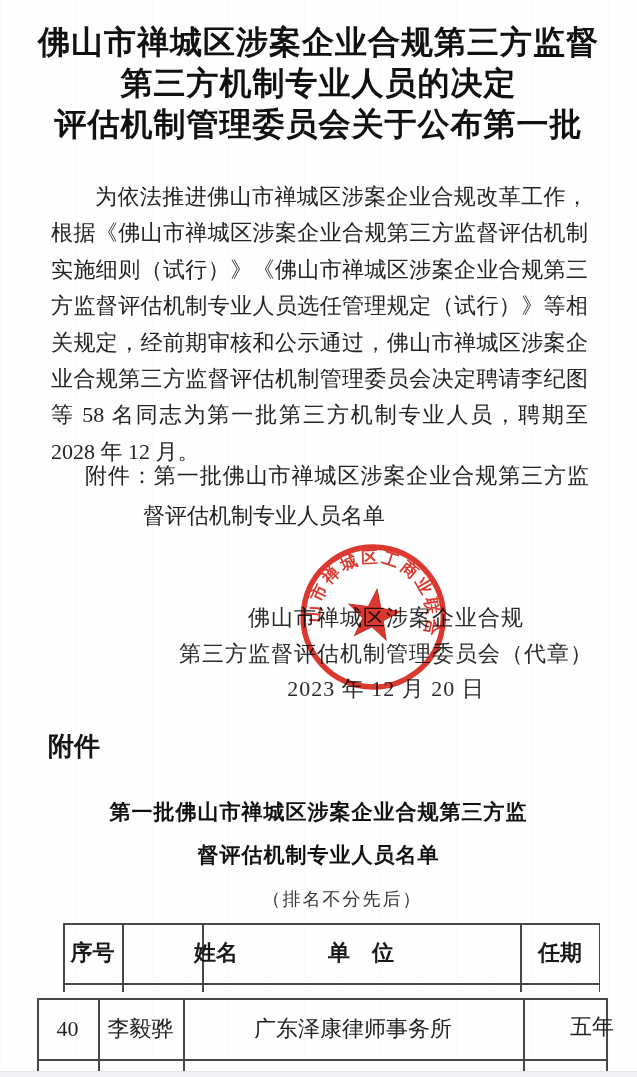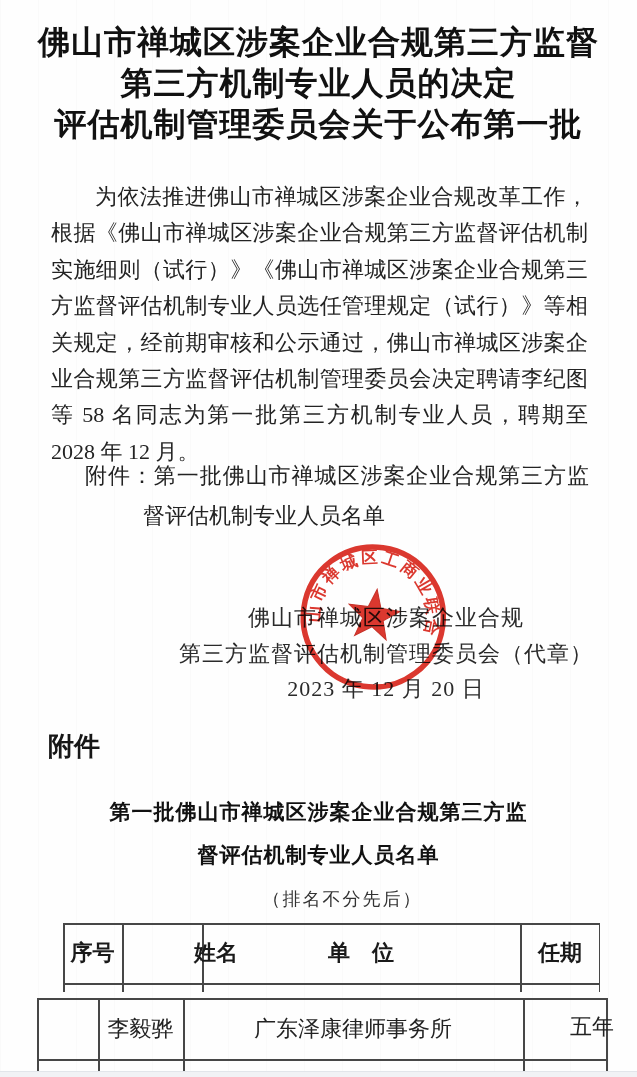--- a/index.html
+++ b/index.html
@@ -123,19 +123,20 @@
   <div class="cell hdr-cell" style="left:520px;width:80px;">任期</div>
 
   <div class="hline" style="left:37px;top:998px;width:571px;height:2px;"></div>
   <div class="hline" style="left:37px;top:1059px;width:571px;height:2px;"></div>
   <div class="vline" style="left:37px;top:998px;width:2px;height:79px;"></div>
   <div class="vline" style="left:98px;top:998px;width:2px;height:79px;"></div>
   <div class="vline" style="left:183px;top:998px;width:2px;height:79px;"></div>
   <div class="vline" style="left:523px;top:998px;width:2px;height:79px;"></div>
   <div class="vline" style="left:606px;top:998px;width:2px;height:79px;"></div>
 
+  <div class="cell row-cell" style="left:37px;width:61px;">40</div>
   <div class="cell row-cell" style="left:98px;width:85px;">李毅骅</div>
   <div class="cell row-cell" style="left:183px;width:340px;">广东泽康律师事务所</div>
   <div class="cell row-cell" style="left:540px;width:104px;font-family:Liberation Mono, monospace;">五年</div>
 
   <div class="bottom-strip"></div>
 
 </div>
 
 </body></html>

